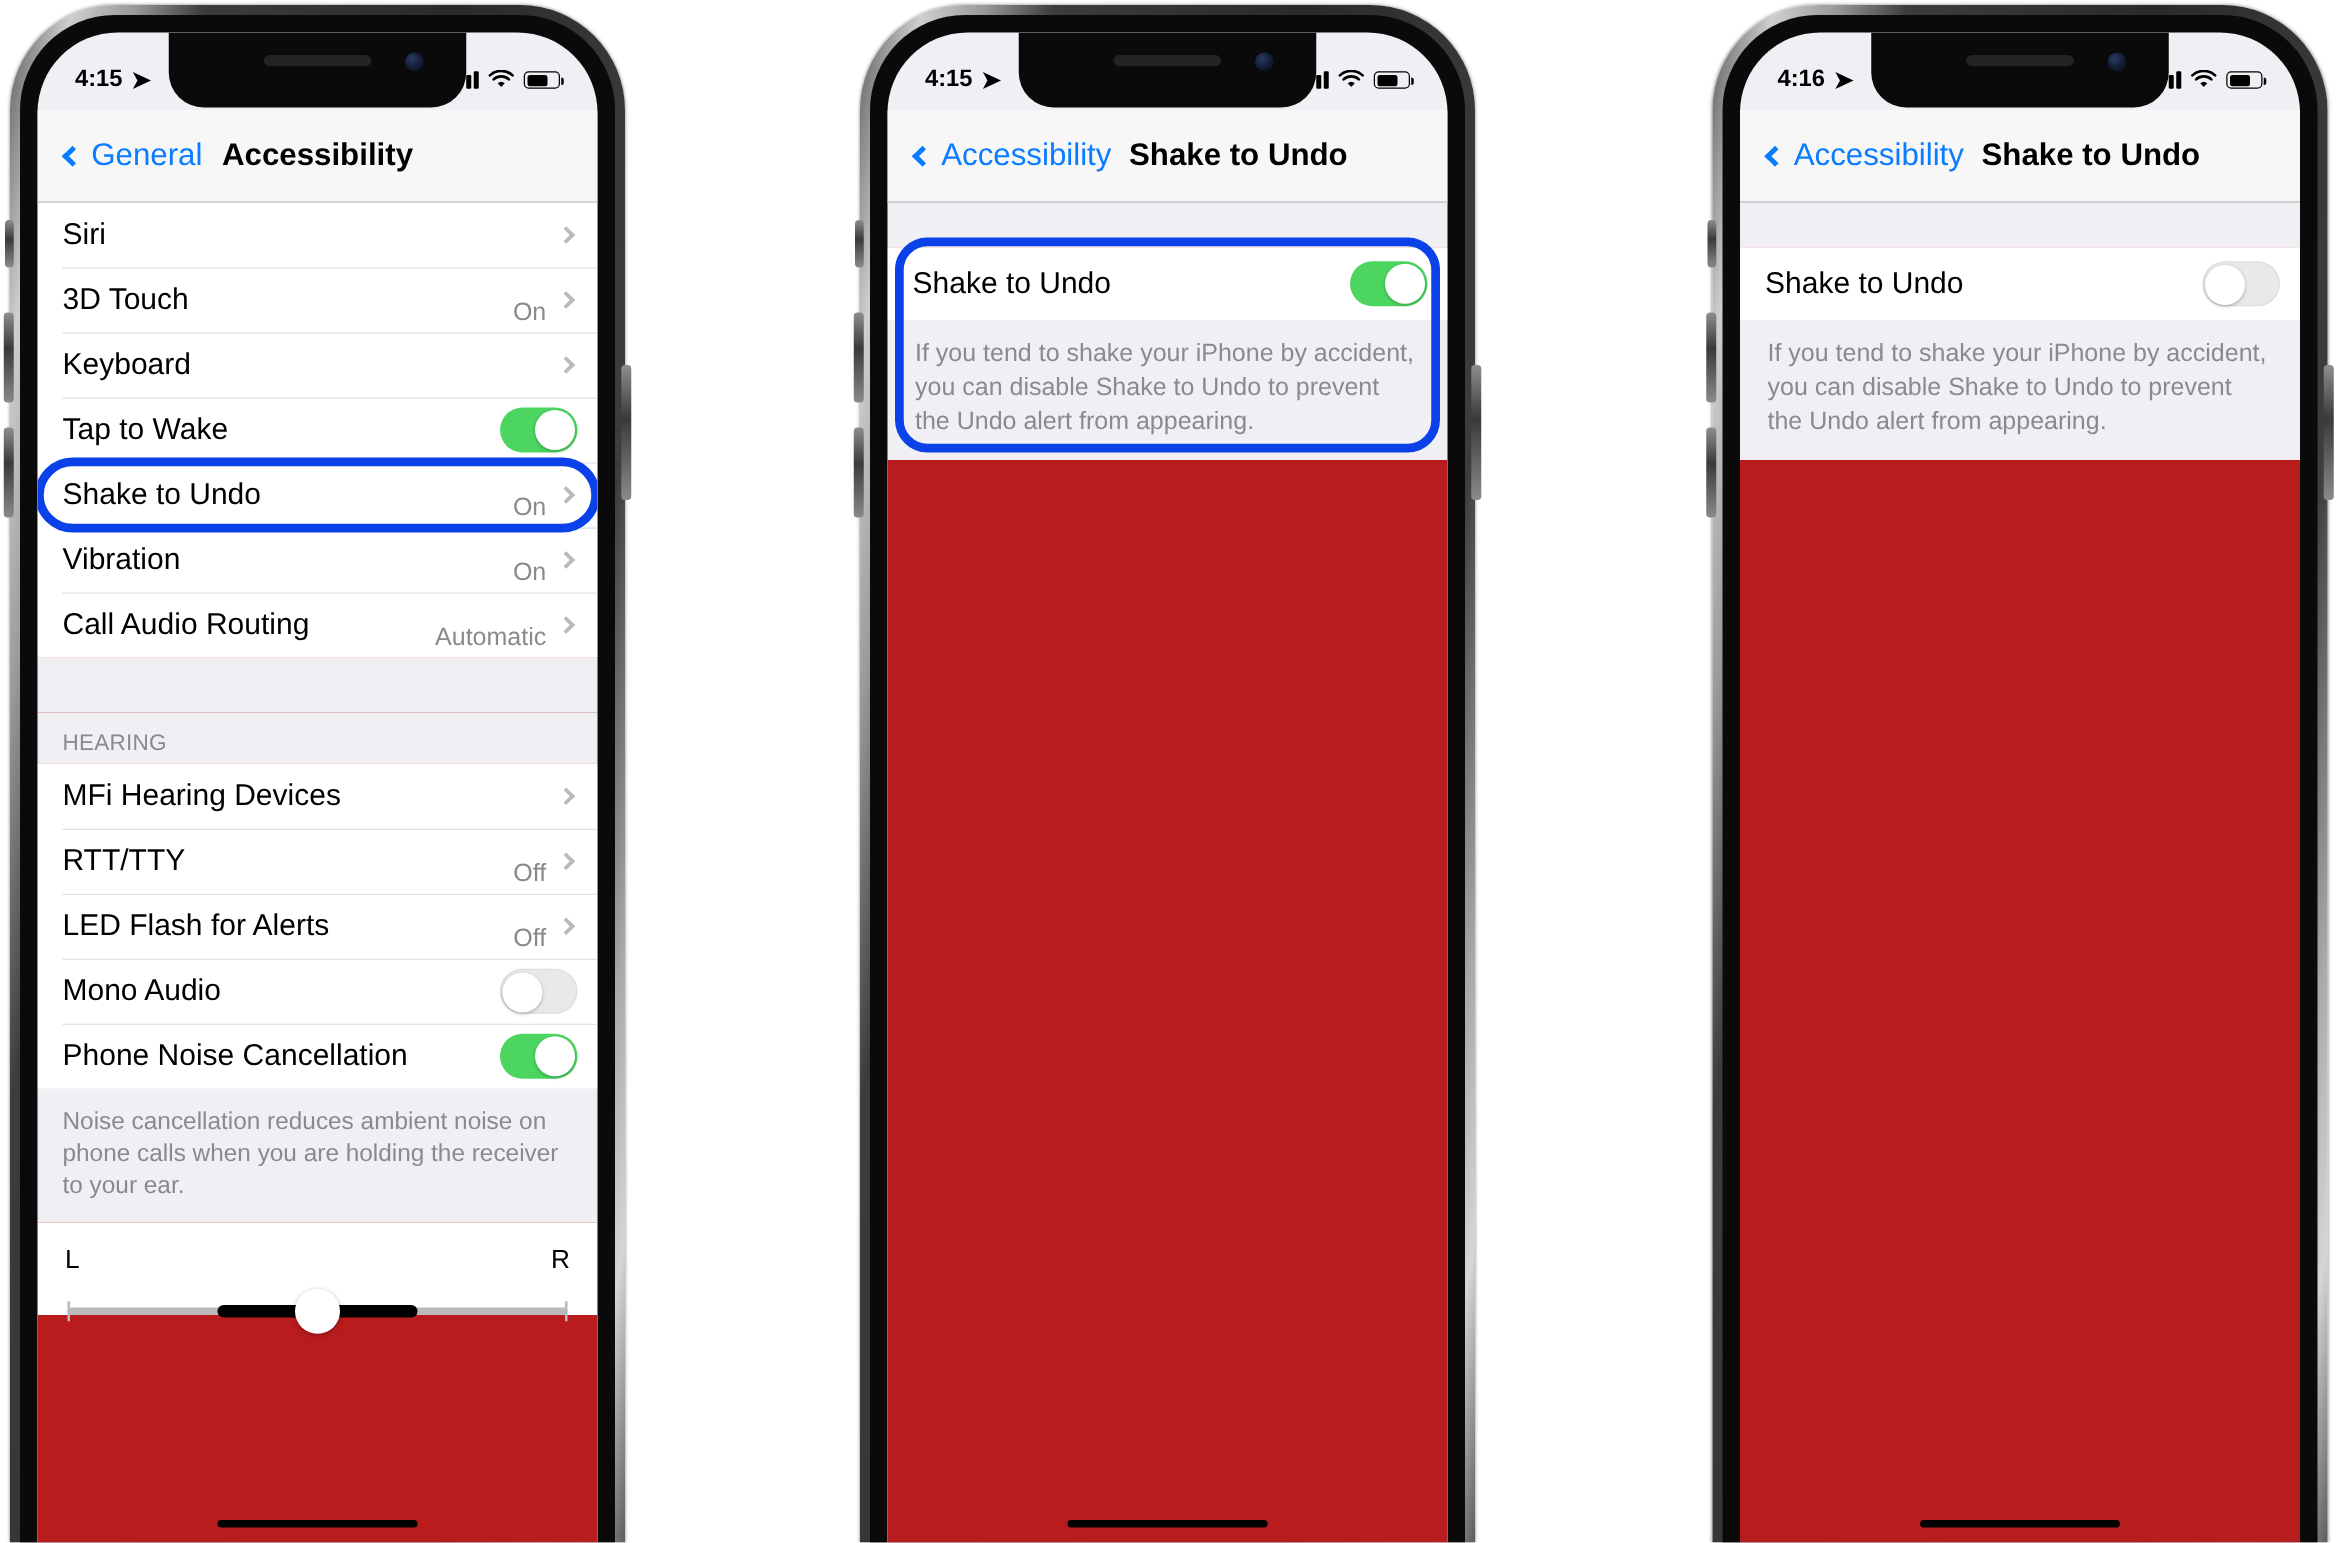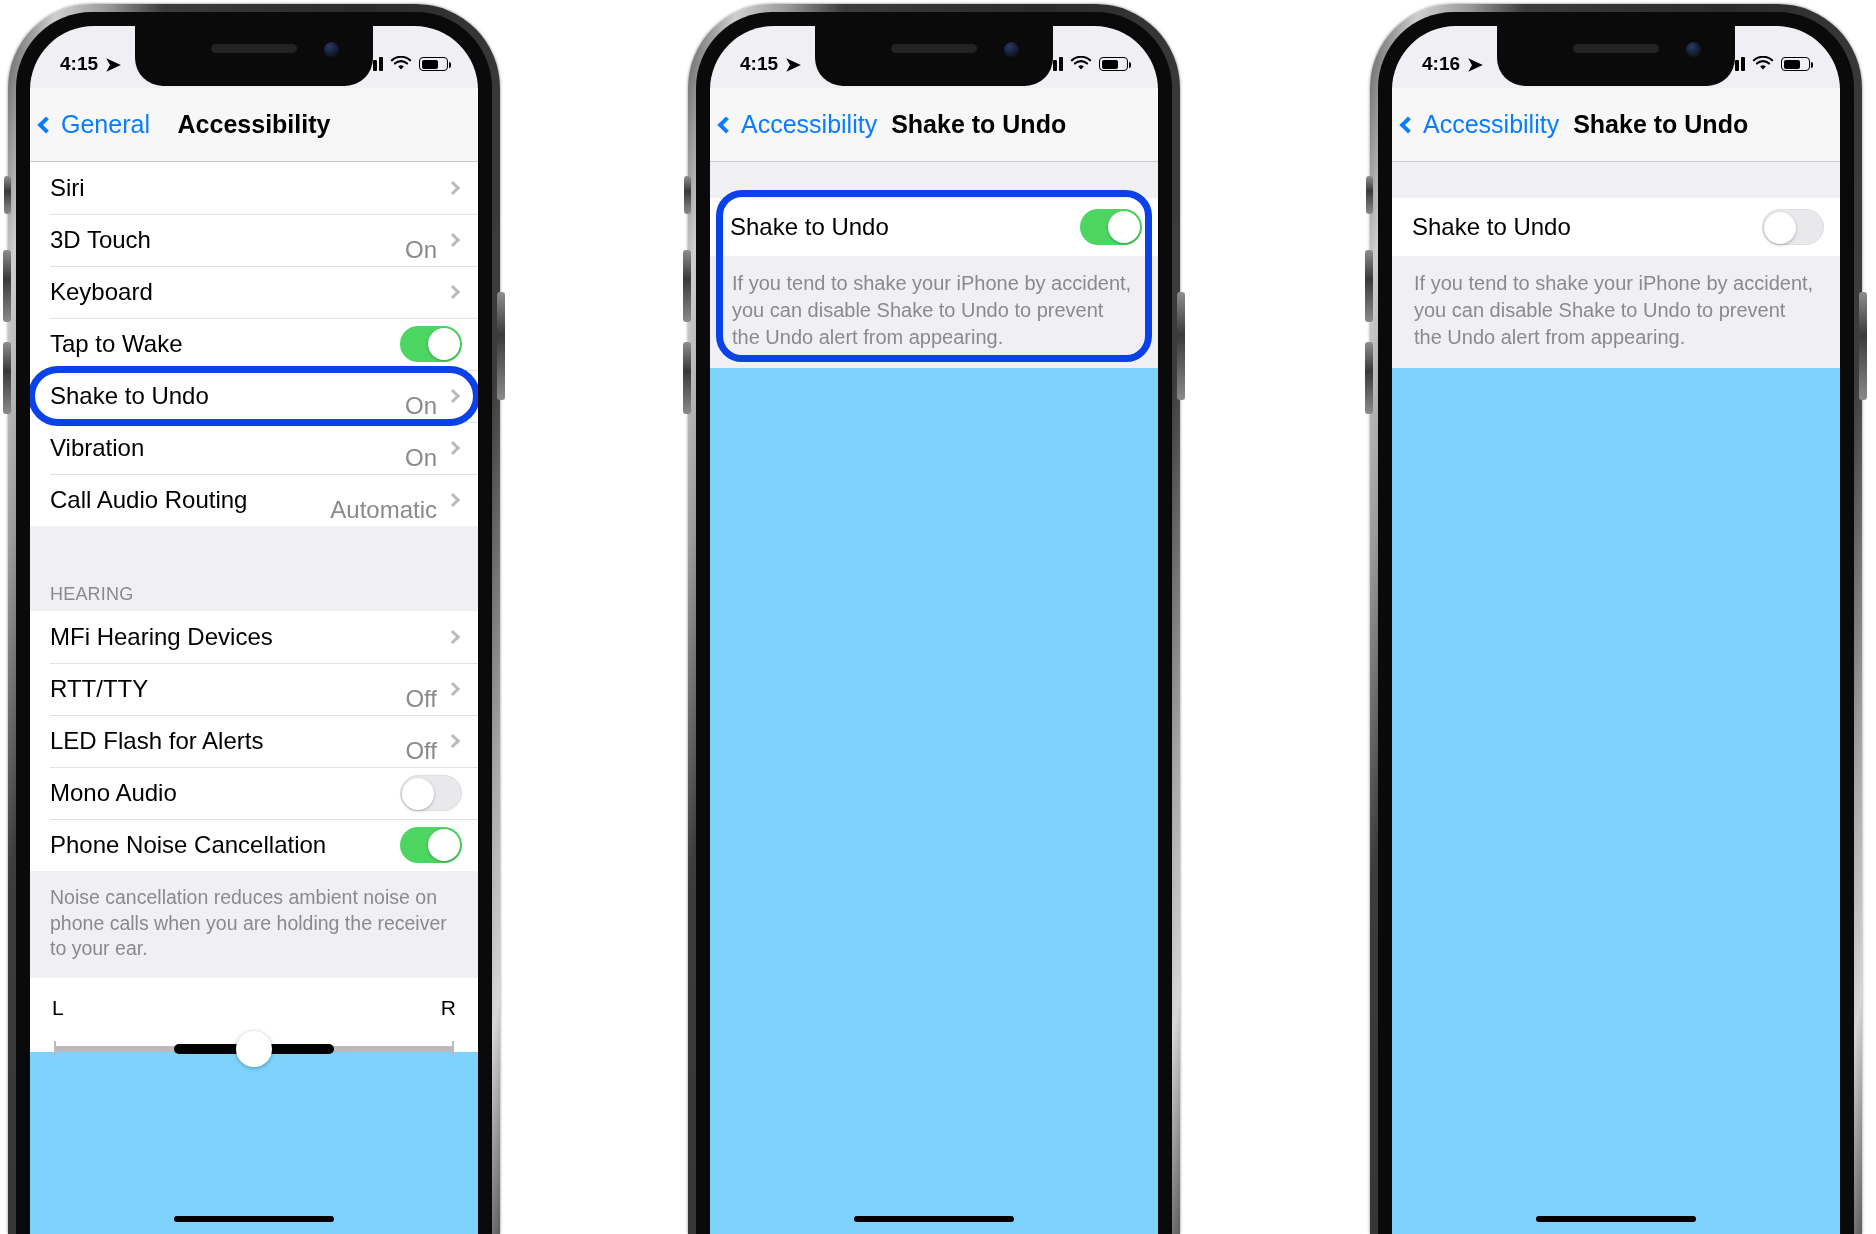--- a/index.html
+++ b/index.html
@@ -118,21 +118,21 @@
   }
   .batt span{ display:block; height:100%; background:#000; border-radius:2px; }
 
   
   .navbar{
     position:absolute; top:62px; left:0; width:100%;
     height:74px;
     background:#f7f7f8;
     border-bottom:1px solid #c9c9cd;
     display:flex; align-items:center;
-    padding:0 8px;
+    padding:0 20px;
     z-index:10;
   }
   .back{
     display:flex; align-items:center;
     color:#0a7cff; font-size:25px;
     cursor:pointer; white-space:nowrap;
   }
   .chev-back{
     display:inline-block; width:12px; height:12px;
     border-left:4px solid #0a7cff; border-bottom:4px solid #0a7cff;
@@ -144,40 +144,40 @@
   }
   .nav-title.center{
     position:absolute; left:50%; transform:translateX(-50%);
   }
   .nav-title.inline{ margin-left:14px; }
 
   
   .content{
     position:absolute; top:136px; left:0;
     width:100%; bottom:0;
-    background:#7dd3fc;
+    background:#b91c1c;
     overflow:hidden;
   }
   .group{ background:#fff; }
   .row{
     display:flex; align-items:center;
     justify-content:space-between;
     height:52px;
     padding:0 16px 0 20px;
     background:#fff;
     position:relative;
     cursor:pointer;
   }
   .row + .row::before{
     content:""; position:absolute; left:20px; right:0; top:0;
     height:1px; background:#e2e2e5;
   }
   .row-label{ font-size:24px; color:#000; white-space:nowrap; }
   .row-right{ display:flex; align-items:center; gap:11px; }
-  .row-value{ font-size:24px; color:#8a8a8e;margin-top:20px; }
+  .row-value{ font-size:20px; color:#8a8a8e;margin-top:20px; }
   .chev{
     width:10px; height:10px;
     border-top:3px solid #b9b9be; border-right:3px solid #b9b9be;
     transform:rotate(45deg);
     margin-right:4px;
   }
 
   
   .toggle{
     width:62px; height:36px; border-radius:18px;

